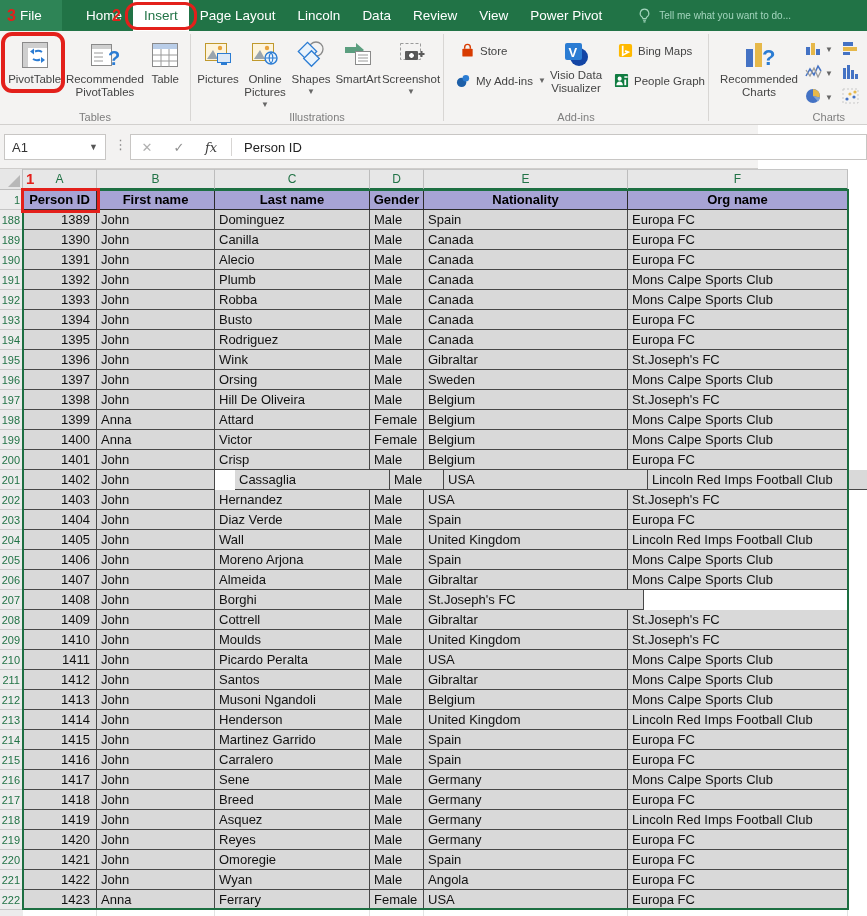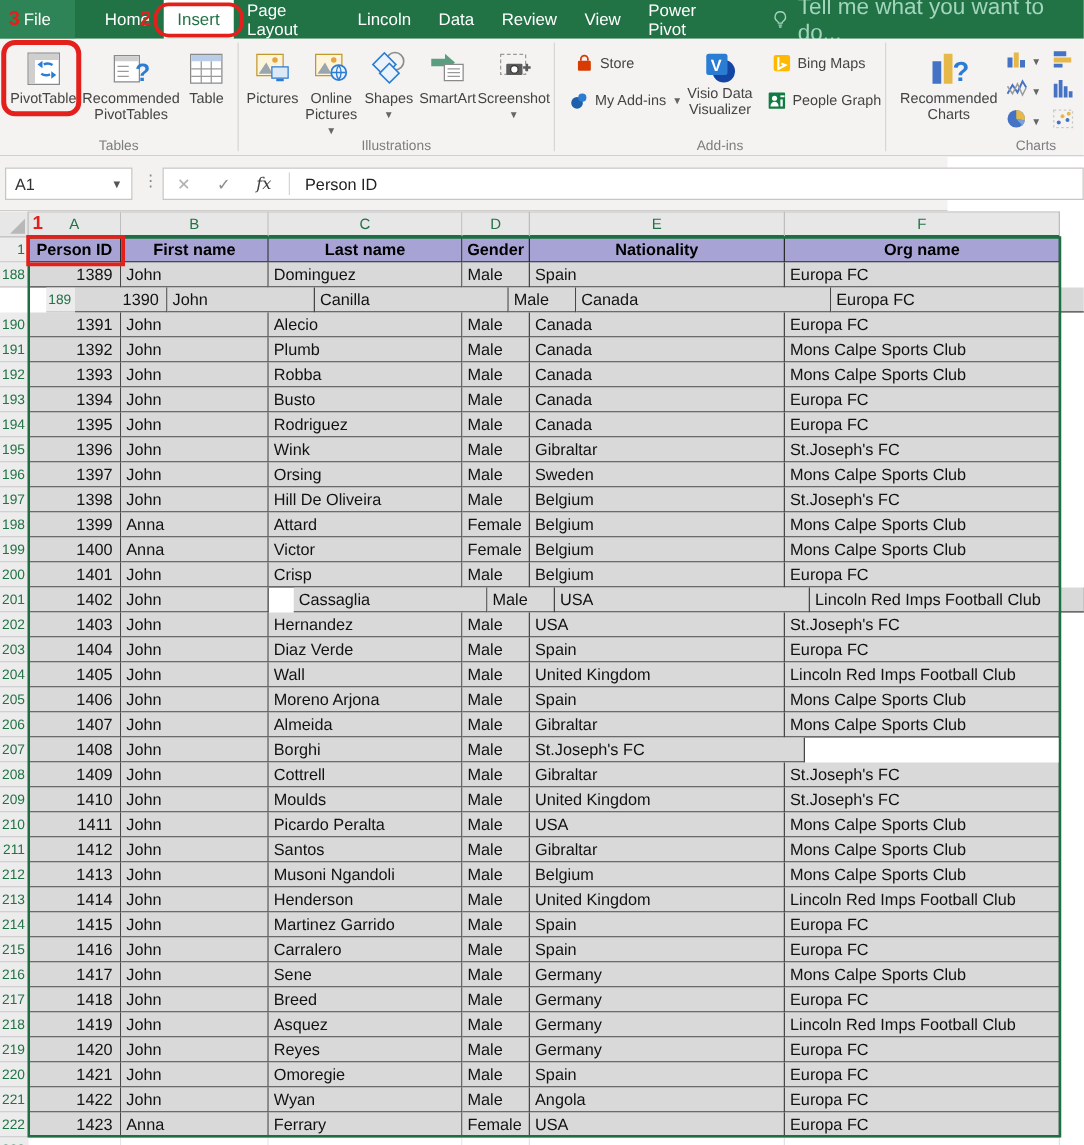--- a/index.html
+++ b/index.html
@@ -10,21 +10,21 @@
   }
   .abs { position: absolute; }
 
   
   .tabbar { left:0; top:0; width:867px; height:31px; background:#217346; display:flex; align-items:stretch; }
   .file-tab { width:62px; background:#2e8456; color:#fff; font-size:13.5px; display:flex; align-items:center; justify-content:center; }
   .tabs { display:flex; margin-left:13px; align-items:stretch; }
   .tab { position:relative; display:flex; align-items:center; padding:0 11px; color:#fff; font-size:13.5px; cursor:default; }
   .tab.active { background:#fff; color:#217346; }
   .red-ring { position:absolute; left:-8px; right:-8px; top:2px; bottom:1px; border:3px solid #e3201b; border-radius:12px; pointer-events:none; }
-  .tellme { display:flex; align-items:center; gap:7px; margin-left:24px; color:#a3d5bd; font-size:18px; }
+  .tellme { display:flex; align-items:center; gap:7px; margin-left:24px; color:#a3d5bd; font-size:10px; }
 
   .annotation { position:absolute; color:#e3201b; font-weight:bold; z-index:40; font-size:16px; }
 
   
   .ribbon { left:0; top:31px; width:867px; height:94px; background:#f4f3f2; border-bottom:1px solid #d2d0ce; display:flex; }
   .rgroup { position:relative; height:100%; flex:0 0 auto; }
   .glabel { position:absolute; bottom:1px; left:0; width:100%; text-align:center; font-size:11px; color:#7d7d7d; }
   .gsep { width:1px; background:#d8d6d4; margin:3px 0; flex:0 0 auto; }
   .bigrow { display:flex; align-items:flex-start; padding:4px 4px 0 4px; }
   .bigbtn { display:flex; flex-direction:column; align-items:center; text-align:center; font-size:11.5px; color:#444; line-height:13px; padding-top:2px; }
@@ -386,21 +386,21 @@
     <div class="row">
       <div class="rh" style="width: 23px; flex: 0 0 23px;">188</div>
       <div class="dc num" style="width: 74px; flex: 0 0 74px;">1389</div>
       <div class="dc" style="width: 118px; flex: 0 0 118px;">John</div>
       <div class="dc" style="width: 155px; flex: 0 0 155px;">Dominguez</div>
       <div class="dc" style="width: 54px; flex: 0 0 54px;">Male</div>
       <div class="dc" style="width: 204px; flex: 0 0 204px;">Spain</div>
       <div class="dc" style="width: 220px; flex: 0 0 220px;">Europa FC</div>
     </div>
     <div class="row">
-      <div class="rh" style="width: 23px; flex: 0 0 23px; margin-left: 37px;">189</div>
+      <div class="rh" style="width: 23px; flex: 0 0 23px;">189</div>
       <div class="dc num" style="width: 74px; flex: 0 0 74px;">1390</div>
       <div class="dc" style="width: 118px; flex: 0 0 118px;">John</div>
       <div class="dc" style="width: 155px; flex: 0 0 155px;">Canilla</div>
       <div class="dc" style="width: 54px; flex: 0 0 54px;">Male</div>
       <div class="dc" style="width: 204px; flex: 0 0 204px;">Canada</div>
       <div class="dc" style="width: 220px; flex: 0 0 220px;">Europa FC</div>
     </div>
     <div class="row">
       <div class="rh" style="width: 23px; flex: 0 0 23px;">190</div>
       <div class="dc num" style="width: 74px; flex: 0 0 74px;">1391</div>

